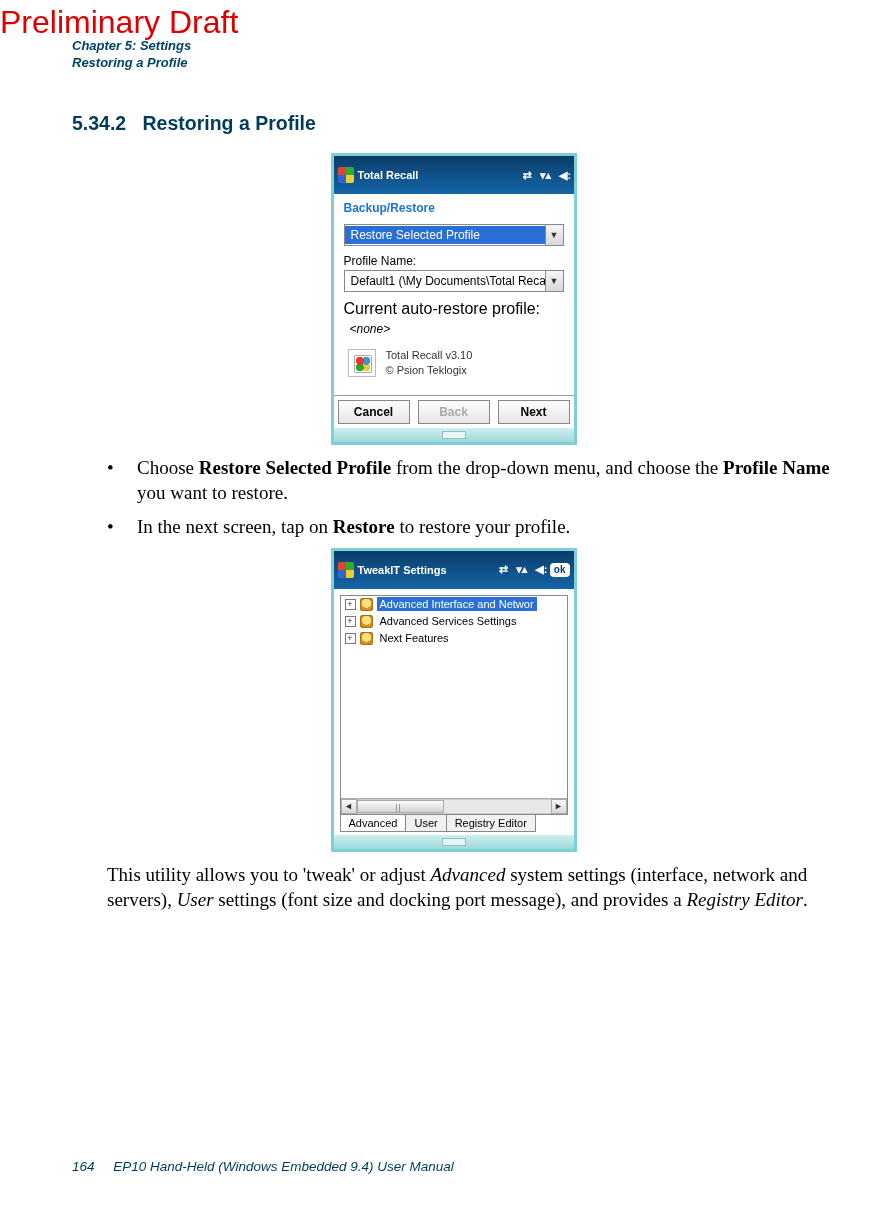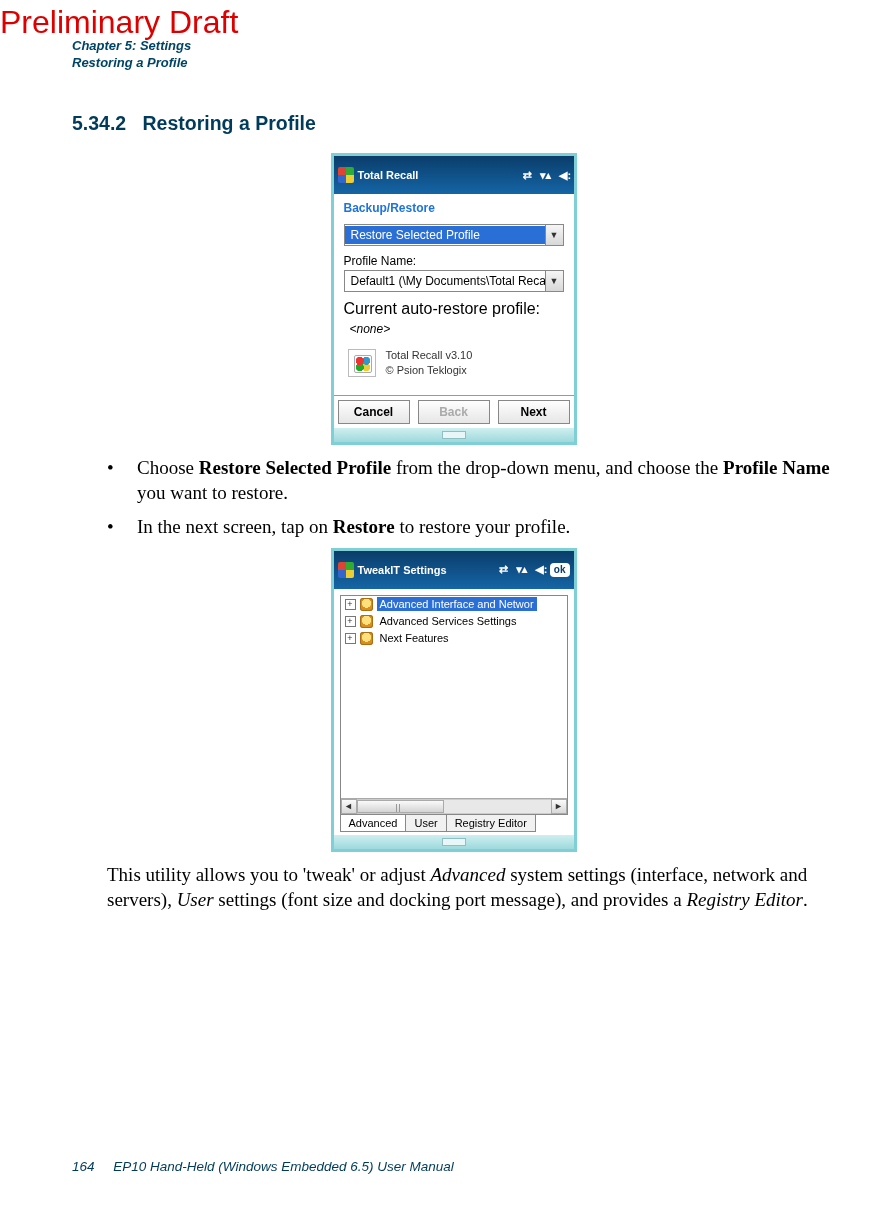--- a/index.html
+++ b/index.html
@@ -382,14 +382,14 @@
   </div>
 
   <p class="body-p">
     <span>This utility allows you to 'tweak' or adjust </span><span class="i">Advanced</span><span> system settings (interface, network and servers), </span><span class="i">User</span><span> settings (font size and docking port message), and provides a </span><span class="i">Registry Editor</span><span>.</span>
   </p>
 
 </div>
 
 <div class="footer">
   <span class="pn">164</span>&nbsp;&nbsp;&nbsp;&nbsp;
-  <span>EP10 Hand-Held (Windows Embedded 6.5) User Manual</span>
+  <span>EP10 Hand-Held (Windows Embedded 9.4) User Manual</span>
 </div>
 
 </body></html>

